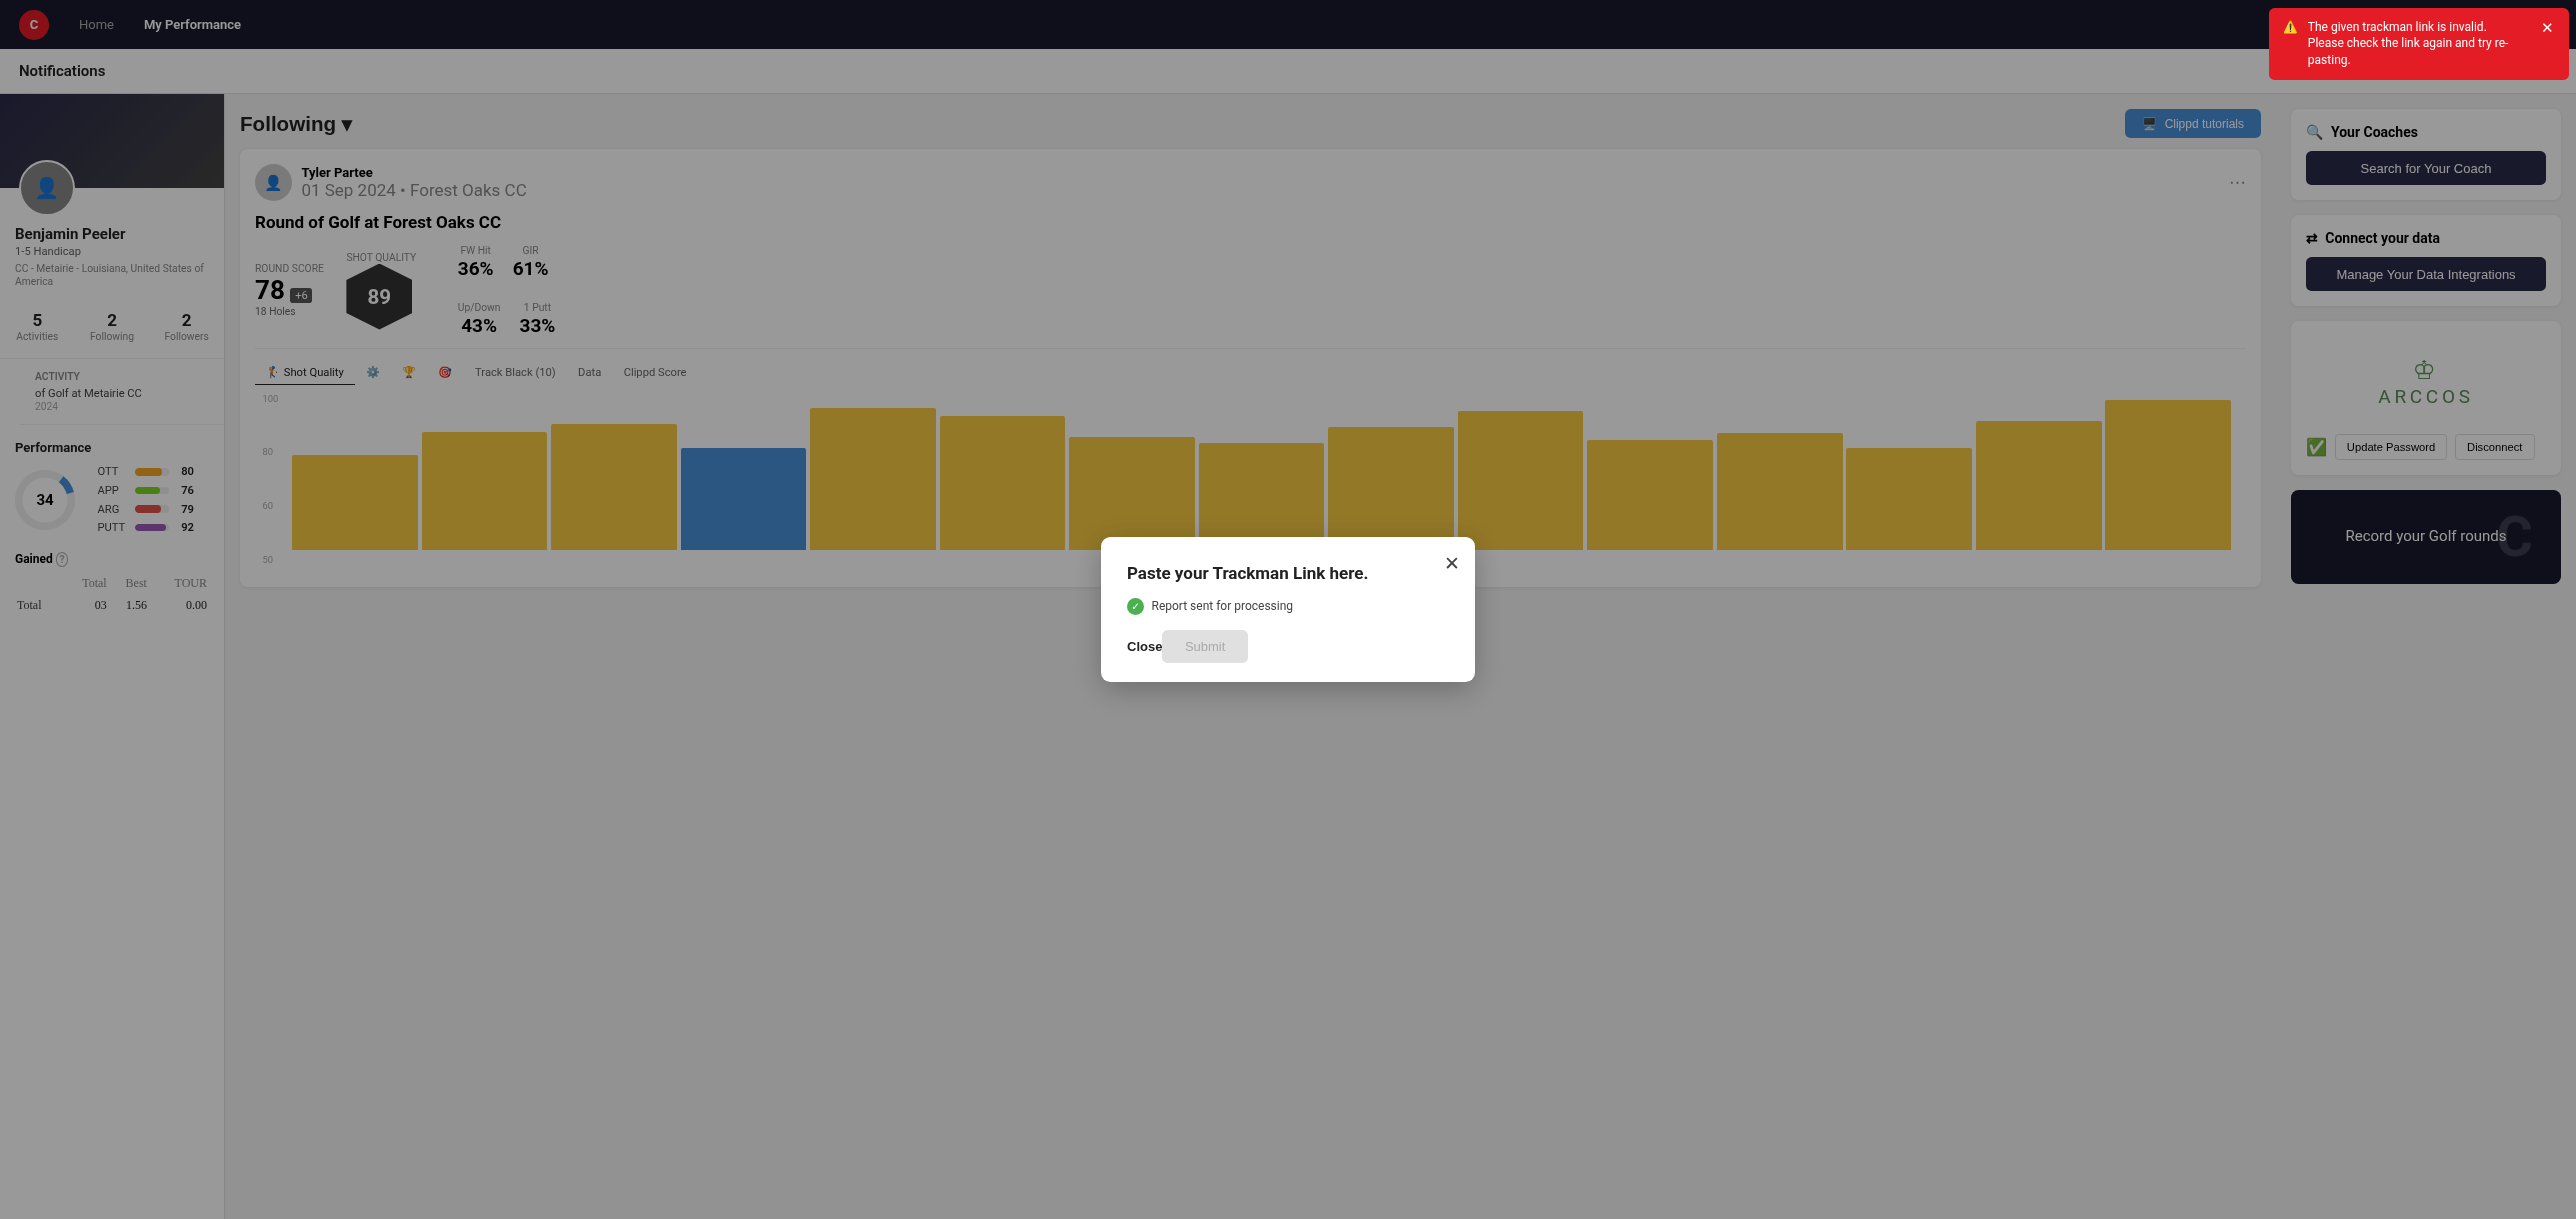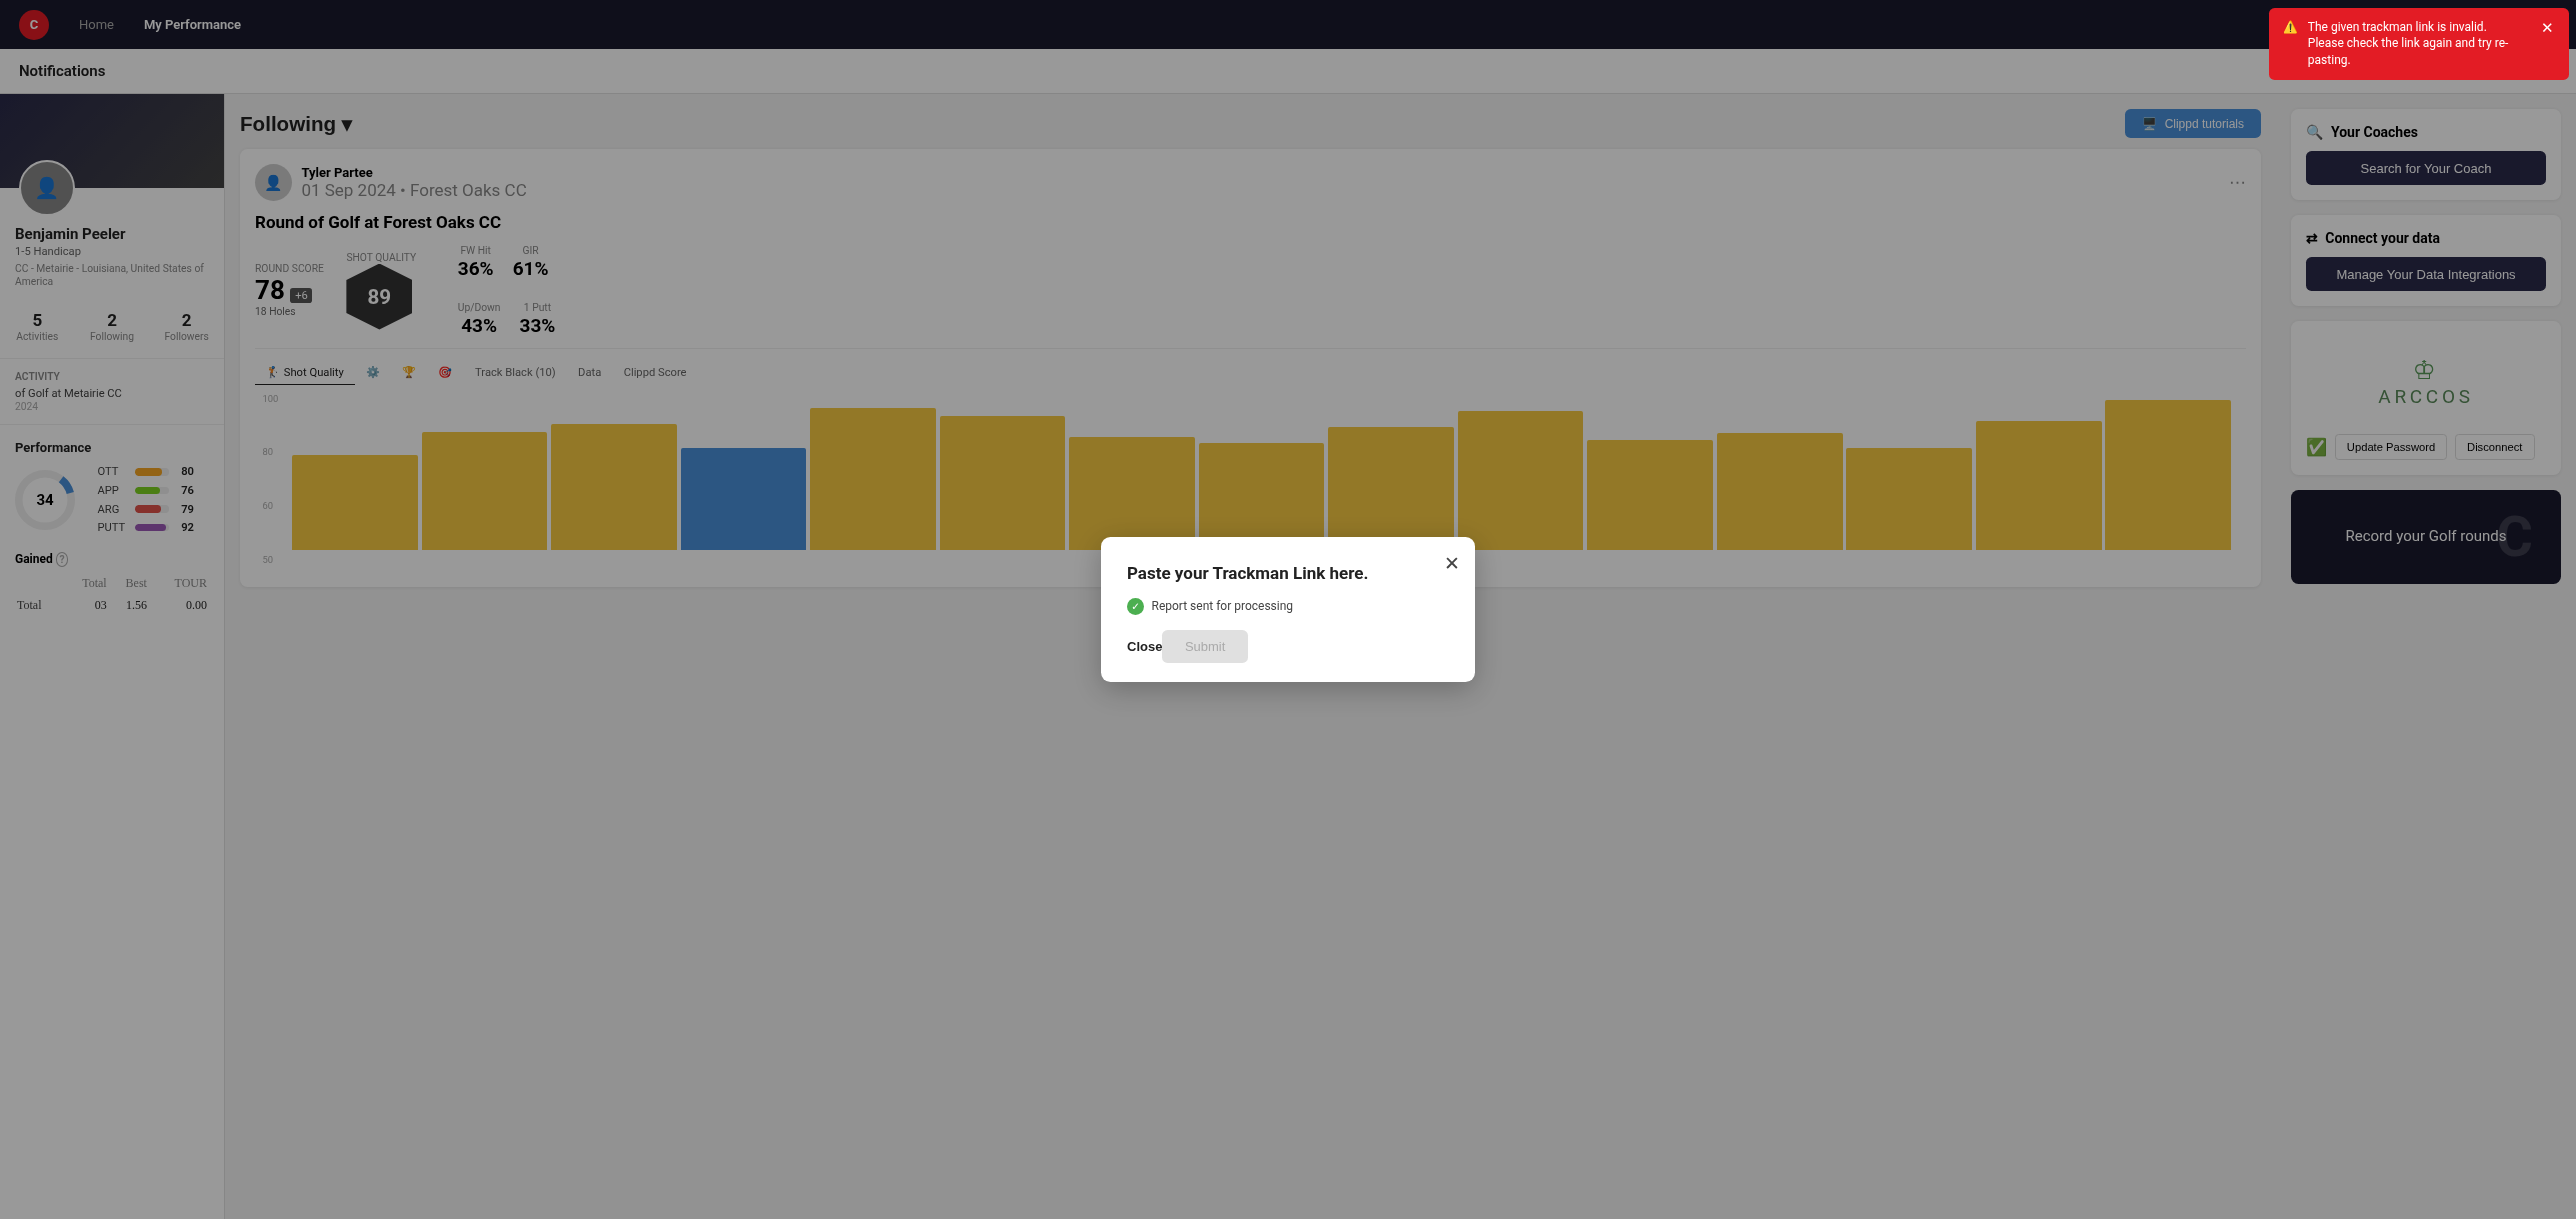--- a/index.html
+++ b/index.html
@@ -172,20 +172,21 @@
       font-weight: 700;
       color: #222;
     }
     .profile-stat-label {
       font-size: 10.3px;
       color: #888;
     }
     .profile-activity {
       padding: 11.2px 15px;
       border-bottom: 0.9px solid #eee;
+      margin-left: 20px;
     }
     .activity-label {
       font-size: 10.3px;
       color: #888;
       font-weight: 600;
       text-transform: uppercase;
       margin-bottom: 3.7px;
     }
     .activity-text {
       font-size: 11.2px;

